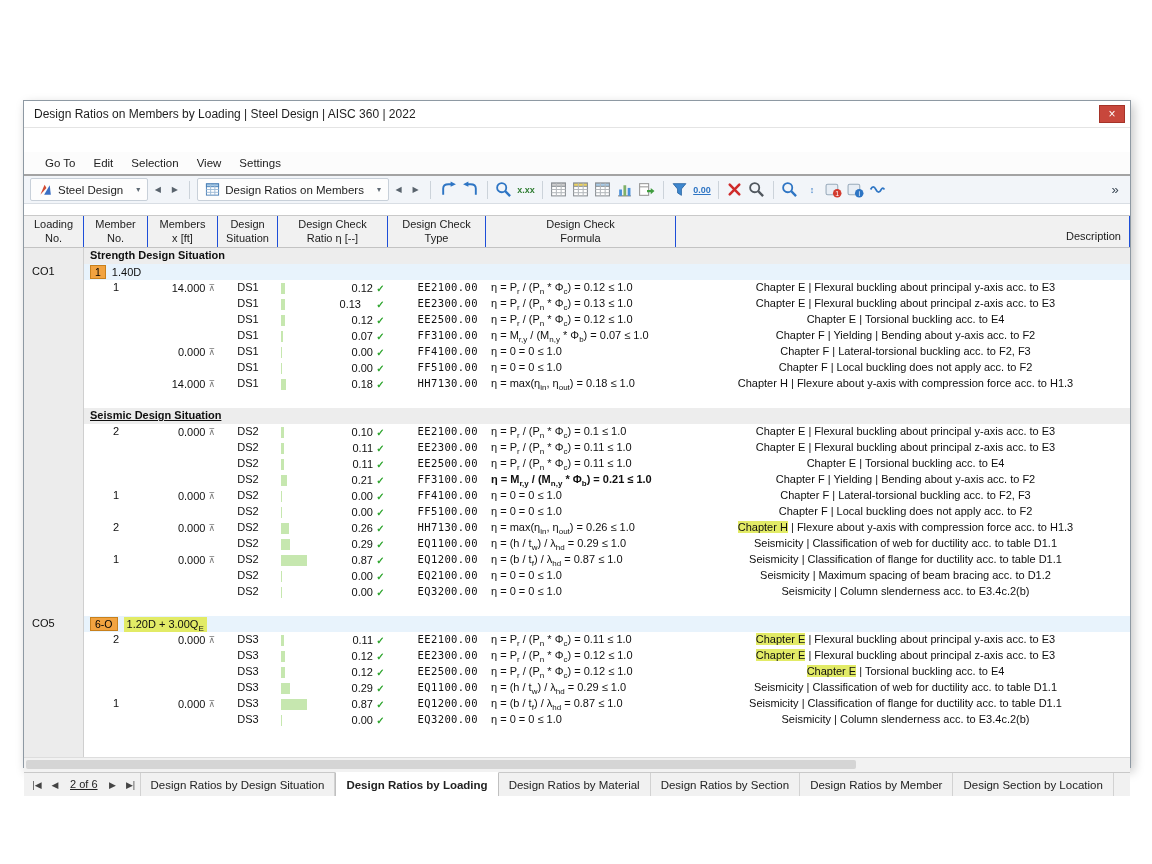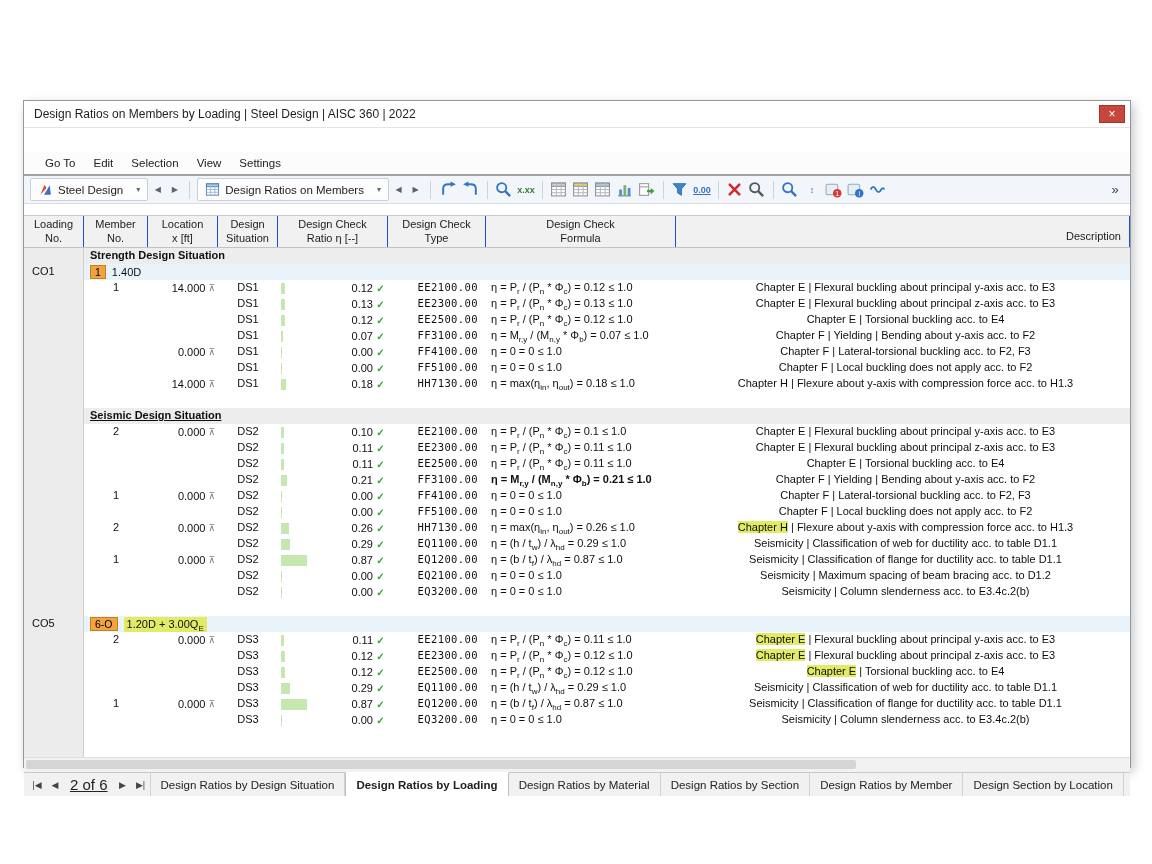--- a/index.html
+++ b/index.html
@@ -51,21 +51,21 @@
   .dtag.hl{background:#e2eb66;}
   sub{font-size:8px;line-height:0;}
   .trow.filler{flex:1;height:auto;}
   .trow.filler .cell{height:auto;}
   
   .hscroll{height:14px;background:#f2f2f2;border-top:1px solid #dddddd;position:relative;}
   .hthumb{position:absolute;left:2px;top:2px;height:9px;width:830px;background:#d5d5d5;border-radius:2px;}
   
   .tabbar{height:24px;display:flex;align-items:stretch;background:#f1f1f1;border-top:1px solid #c9c9c9;font-size:11.5px;padding-left:4px;box-sizing:border-box;}
   .pgbtn{border:none;background:none;font-size:9px;color:#444;width:18px;padding:0;}
-  .pglabel{line-height:23px;padding:0 6px;color:#222;font-size:15px;white-space:nowrap;text-decoration:underline;}
+  .pglabel{line-height:23px;padding:0 6px;color:#222;font-size:11px;white-space:nowrap;text-decoration:underline;}
   .tabs{display:flex;align-items:stretch;}
   .tab{display:flex;align-items:center;padding:0 10px;border-right:1px solid #d2d2d2;color:#222;background:#f1f1f1;white-space:nowrap;}
   .tab:first-child{border-left:1px solid #d2d2d2;}
   .tab.active{background:#ffffff;border-left:1px solid #c0c0c0;border-right:1px solid #c0c0c0;font-weight:bold;margin-top:-1px;border-top:1px solid #fff;}
 </style>
 </head>
 <body>
 
 <div class="window">
 
@@ -235,21 +235,21 @@
       </div>
     <button class="overflowbtn">»</button>
   </div>
 
   <div class="tablewrap">
     <div class="thead" id="thead">
         <div class="th" style="width: 60px;">Loading
 No.</div>
         <div class="th" style="width: 64px;">Member
 No.</div>
-        <div class="th" style="width: 70px;">Location
+        <div class="th" style="width: 70px;">Members
 x [ft]</div>
         <div class="th" style="width: 60px;">Design
 Situation</div>
         <div class="th" style="width: 110px;">Design Check
 Ratio η [--]</div>
         <div class="th" style="width: 98px;">Design Check
 Type</div>
         <div class="th" style="width: 190px;">Design Check
 Formula</div>
         <div class="th right" style="width: 454px;">Description</div>
@@ -283,21 +283,21 @@
           </div>
           <div class="cell c-type" style="width: 98px;">EE2100.00</div>
           <div class="cell c-formula" style="width: 190px;">η = P<sub>r</sub> / (P<sub>n</sub> * Φ<sub>c</sub>) = 0.12 ≤ 1.0</div>
           <div class="cell c-desc" style="width: 454px;"><span class="dtag">Chapter E</span><span> | Flexural buckling about principal y-axis acc. to E3</span></div>
         </div>
         <div class="trow">
           <div class="cell c-loading" style="width: 60px;"></div>
           <div class="cell c-member" style="width: 64px;"></div>
           <div class="cell c-loc" style="width: 70px;"></div>
           <div class="cell c-ds" style="width: 60px;">DS1</div>
-          <div class="cell c-ratio" style="width: 110px;">
+          <div class="cell c-ratio" style="width: 110px; gap: 12px;">
             <span class="barbox">
               <span class="bar" style="width: 4px;"></span>
             </span>
             <span class="rnum">0.13</span>
             <span class="check">✓</span>
           </div>
           <div class="cell c-type" style="width: 98px;">EE2300.00</div>
           <div class="cell c-formula" style="width: 190px;">η = P<sub>r</sub> / (P<sub>n</sub> * Φ<sub>c</sub>) = 0.13 ≤ 1.0</div>
           <div class="cell c-desc" style="width: 454px;"><span class="dtag">Chapter E</span><span> | Flexural buckling about principal z-axis acc. to E3</span></div>
         </div>

